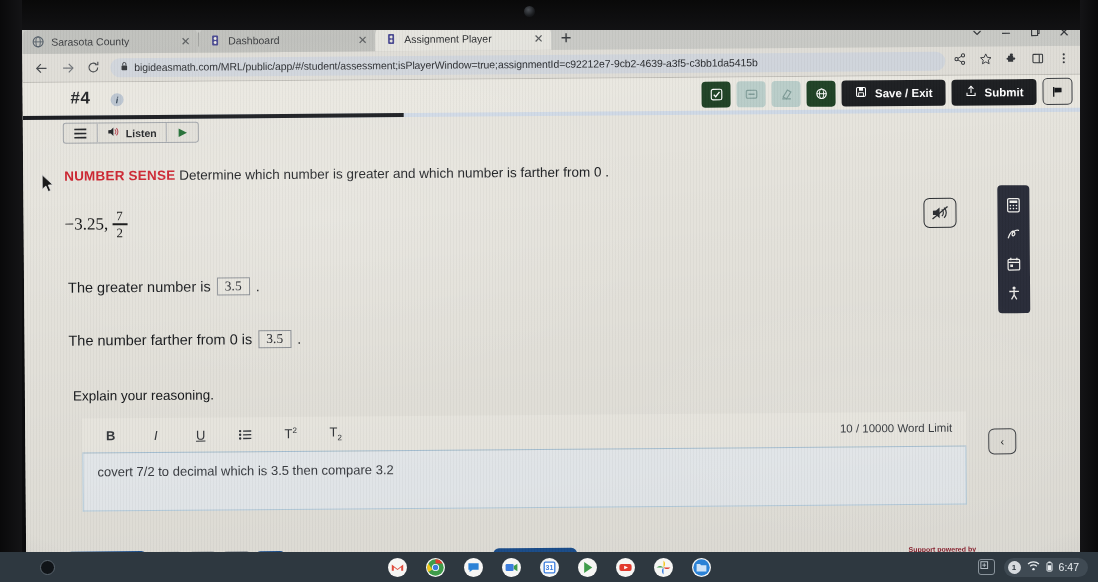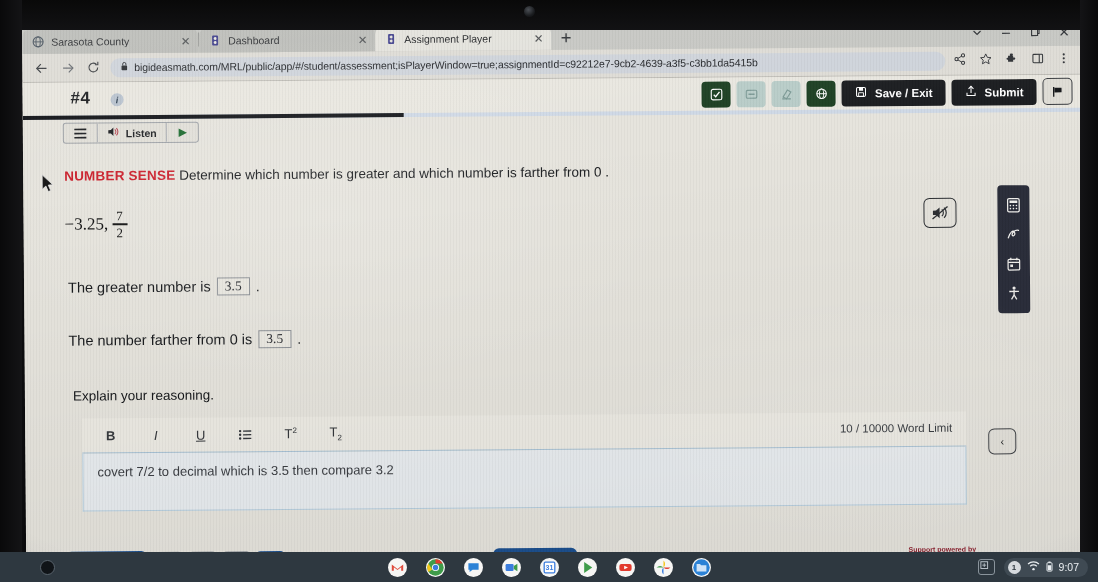--- a/index.html
+++ b/index.html
@@ -773,18 +773,18 @@
               <circle cx="7" cy="9" r="1.3" fill="#eaeef1"></circle>
             </svg>
         </span>
         <span>
           <svg viewBox="0 0 8 13" width="7" height="11">
               <rect x="1" y="2" width="6" height="10" rx="1.2" fill="none" stroke="#eaeef1" stroke-width="1.1"></rect>
               <rect x="2.7" y="0.6" width="2.6" height="1.6" fill="#eaeef1"></rect>
               <rect x="2" y="5" width="4" height="6" fill="#eaeef1"></rect>
             </svg>
         </span>
-        <span>9:07</span>
+        <span>6:47</span>
       </span>
     </div>
   </div>
 
 </div>
 
 </body></html>

